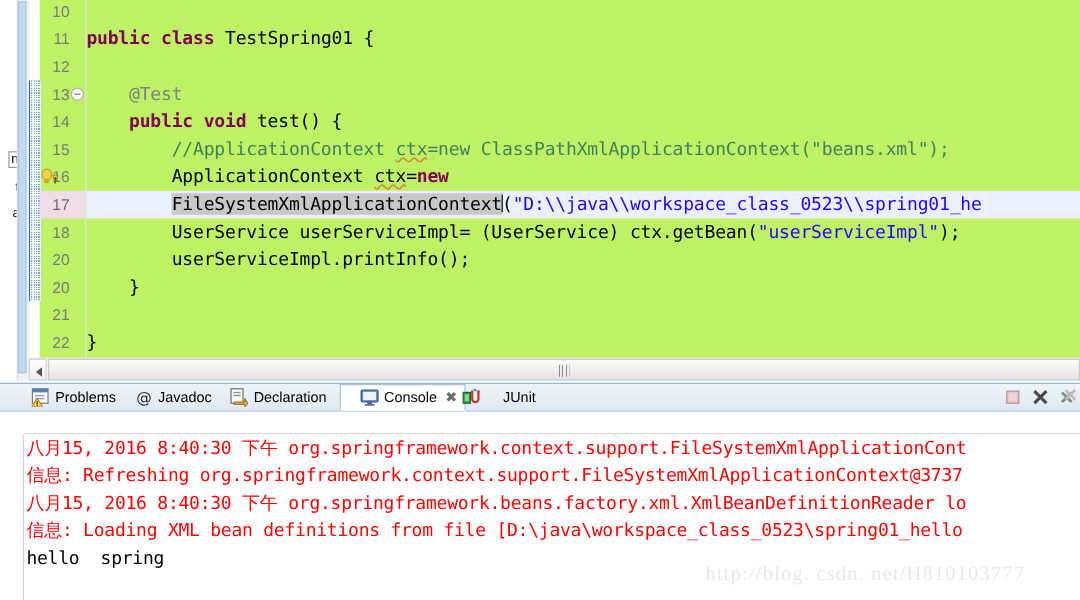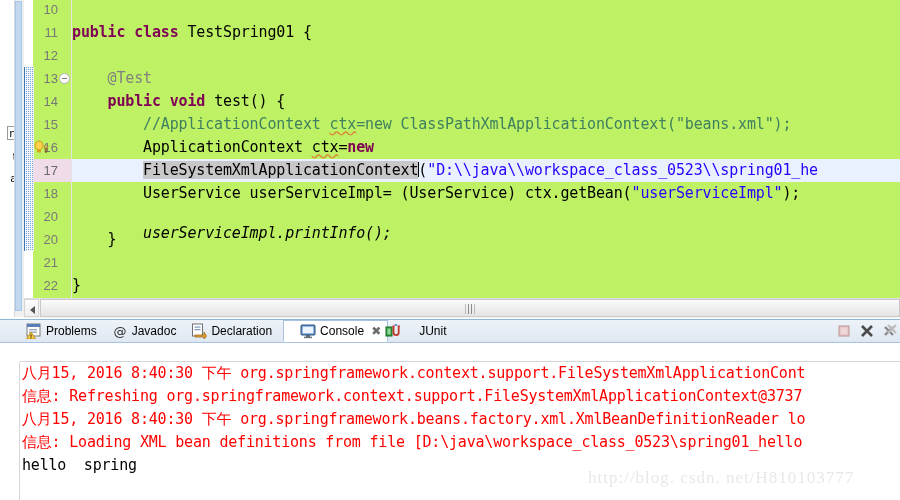--- a/index.html
+++ b/index.html
@@ -416,21 +416,21 @@
     <div class="code-area" id="codeArea">
         <div class="code-line" style="top: -2px;"></div>
         <div class="code-line" style="top: 21px;"><span class="kw">public</span><span> </span><span class="kw">class</span><span> TestSpring01 {</span></div>
         <div class="code-line" style="top: 44px;"></div>
         <div class="code-line" style="top: 67px;"><span>    </span><span class="ann">@Test</span></div>
         <div class="code-line" style="top: 90px;"><span>    </span><span class="kw">public</span><span> </span><span class="kw">void</span><span> test() {</span></div>
         <div class="code-line" style="top: 136px;"><span>        ApplicationContext </span><span class="squiggle">ctx</span><span>=</span><span class="kw">new</span></div>
         <div class="code-line" style="top: 113px;"><span>        </span><span class="cmt">//ApplicationContext </span><span class="cmt squiggle">ctx</span><span class="cmt">=new ClassPathXmlApplicationContext("beans.xml");</span></div>
         <div class="code-line" style="top: 159px;"><span>        </span><span class="sel">FileSystemXmlApplicationContext</span><span class="caret"></span><span>(</span><span class="str">"D:\\java\\workspace_class_0523\\spring01_he</span></div>
         <div class="code-line" style="top: 182px;"><span>        UserService userServiceImpl= (UserService) ctx.getBean(</span><span class="str">"userServiceImpl"</span><span>);</span></div>
-        <div class="code-line" style="top: 222px; font-style: italic;"><span>        userServiceImpl.printInfo();</span></div>
+        <div class="code-line" style="top: 205px;"><span>        userServiceImpl.printInfo();</span></div>
         <div class="code-line" style="top: 228px;"><span>    }</span></div>
         <div class="code-line" style="top: 251px;"></div>
         <div class="code-line" style="top: 274px;"><span>}</span></div>
         <div class="code-line" style="top: 297px;"></div>
       </div>
   </div>
 
   <div class="h-scroll">
     <div class="h-scroll-left"></div>
     <div class="h-scroll-thumb">

